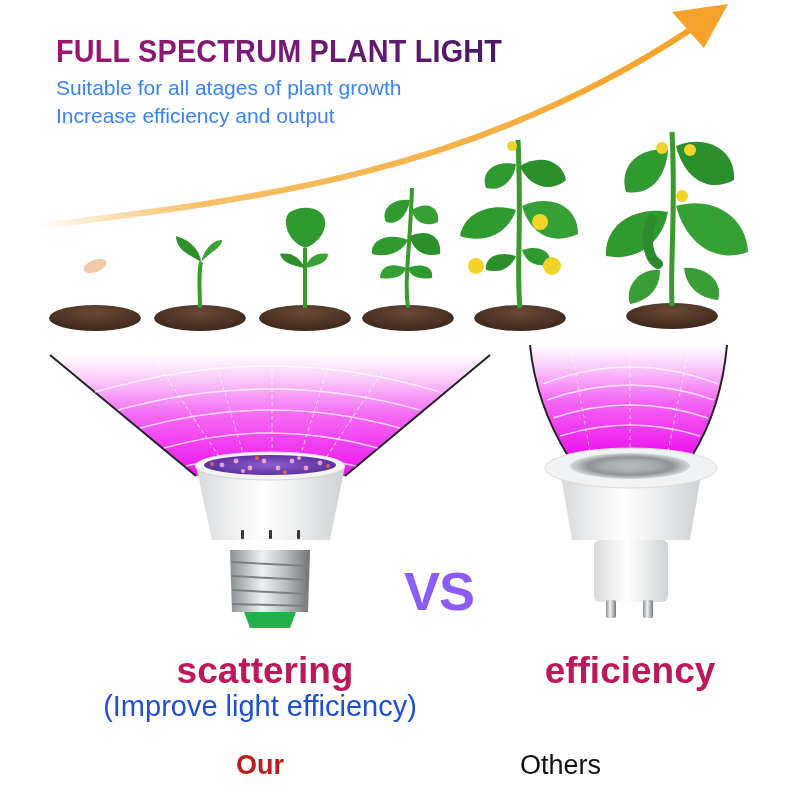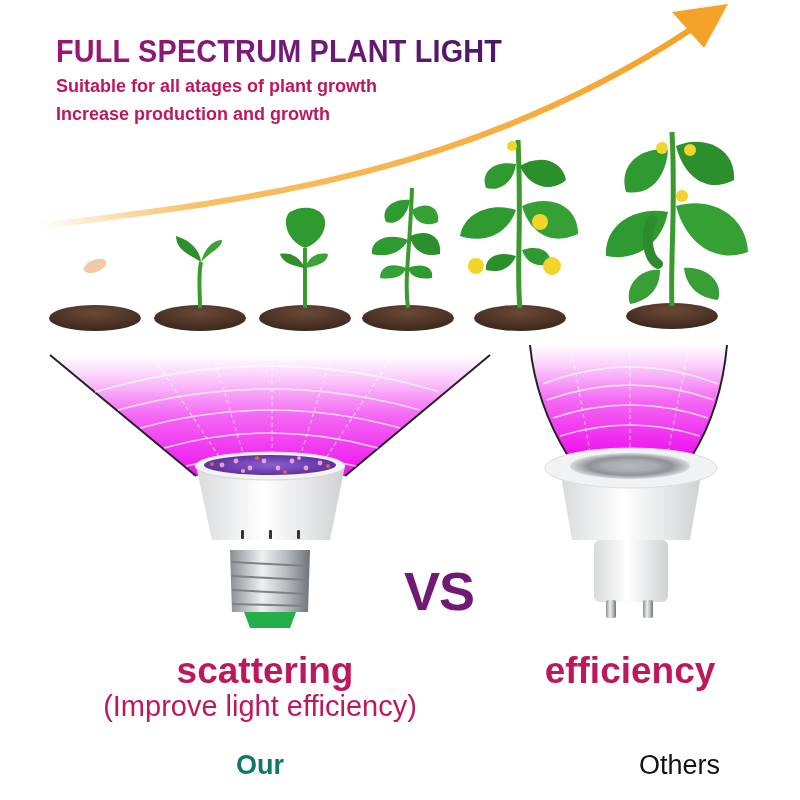--- a/index.html
+++ b/index.html
@@ -4,29 +4,29 @@
 <style>
   html, body { margin: 0; padding: 0; }
   body { width: 800px; height: 800px; background: #ffffff; position: relative; overflow: hidden; font-family: "Liberation Sans", sans-serif; }
   .abs { position: absolute; }
   .title {
     left: 56px; top: 34px; font-size: 31px; font-weight: bold; letter-spacing: 0.2px; white-space: nowrap;
     background: linear-gradient(90deg, #a0146e 0%, #7a1a78 45%, #4a1866 100%);
     -webkit-background-clip: text; background-clip: text; color: transparent;
     transform: scaleX(0.93); transform-origin: left center;
   }
-  .sub { left: 56px; font-size: 18px; font-weight: bold; color: #be185d; white-space: nowrap; }
+  .sub { left: 56px; font-size: 21px; font-weight: normal; color: #3b82f6; white-space: nowrap; }
   .sub1 { top: 76px; }
   .sub2 { top: 104px; }
   svg.art { position: absolute; left: 0; top: 0; }
   .label-big { font-size: 37px; font-weight: bold; color: #be185d; white-space: nowrap; text-align: center; }
-  .label-sub { font-size: 29px; color: #be185d; white-space: nowrap; text-align: center; }
-  .label-our { font-size: 27px; font-weight: bold; color: #0f766e; text-align: center; }
-  .label-others { font-size: 27px; color: #111; text-align: right; }
-  .vs { left: 404px; top: 560px; font-size: 54px; font-weight: bold; color: #701a75; letter-spacing: -1px; }
+  .label-sub { font-size: 29px; color: #1d4ed8; white-space: nowrap; text-align: center; }
+  .label-our { font-size: 27px; font-weight: bold; color: #b91c1c; text-align: center; }
+  .label-others { font-size: 27px; color: #111; text-align: left; }
+  .vs { left: 404px; top: 560px; font-size: 54px; font-weight: bold; color: #8b5cf6; letter-spacing: -1px; }
 </style>
 </head>
 <body>
 
 <svg class="art" width="800" height="800" viewBox="0 0 800 800">
   <defs>
     <linearGradient id="beamL" x1="0" y1="0" x2="0" y2="1">
       <stop offset="0" stop-color="#ffffff" stop-opacity="1"></stop>
       <stop offset="0.18" stop-color="#fbd0fb"></stop>
       <stop offset="0.5" stop-color="#f468f4"></stop>
@@ -212,21 +212,21 @@
     <ellipse cx="630" cy="466" rx="60" ry="13" fill="url(#lensG)"></ellipse>
     <ellipse cx="630" cy="466" rx="30" ry="6" fill="#a9adb0" opacity="0.6"></ellipse>
     <rect x="594" y="540" width="74" height="62" rx="6" fill="url(#whiteBody)"></rect>
     <rect x="606" y="600" width="10" height="18" rx="2" fill="url(#metal)"></rect>
     <rect x="643" y="600" width="10" height="18" rx="2" fill="url(#metal)"></rect>
   </g>
 </svg>
 
 <div class="abs title">FULL SPECTRUM PLANT LIGHT</div>
 <div class="abs sub sub1">Suitable for all atages of plant growth</div>
-<div class="abs sub sub2">Increase production and growth</div>
+<div class="abs sub sub2">Increase efficiency and output</div>
 
 <div class="abs vs">VS</div>
 
 <div class="abs label-big" style="left:110px; top:650px; width:310px;">scattering</div>
 <div class="abs label-sub" style="left:70px; top:690px; width:380px;">(Improve light efficiency)</div>
 <div class="abs label-our" style="left:160px; top:750px; width:200px;">Our</div>
 
 <div class="abs label-big" style="left:500px; top:650px; width:260px;">efficiency</div>
 <div class="abs label-others" style="left:520px; top:750px; width:200px;">Others</div>
 

